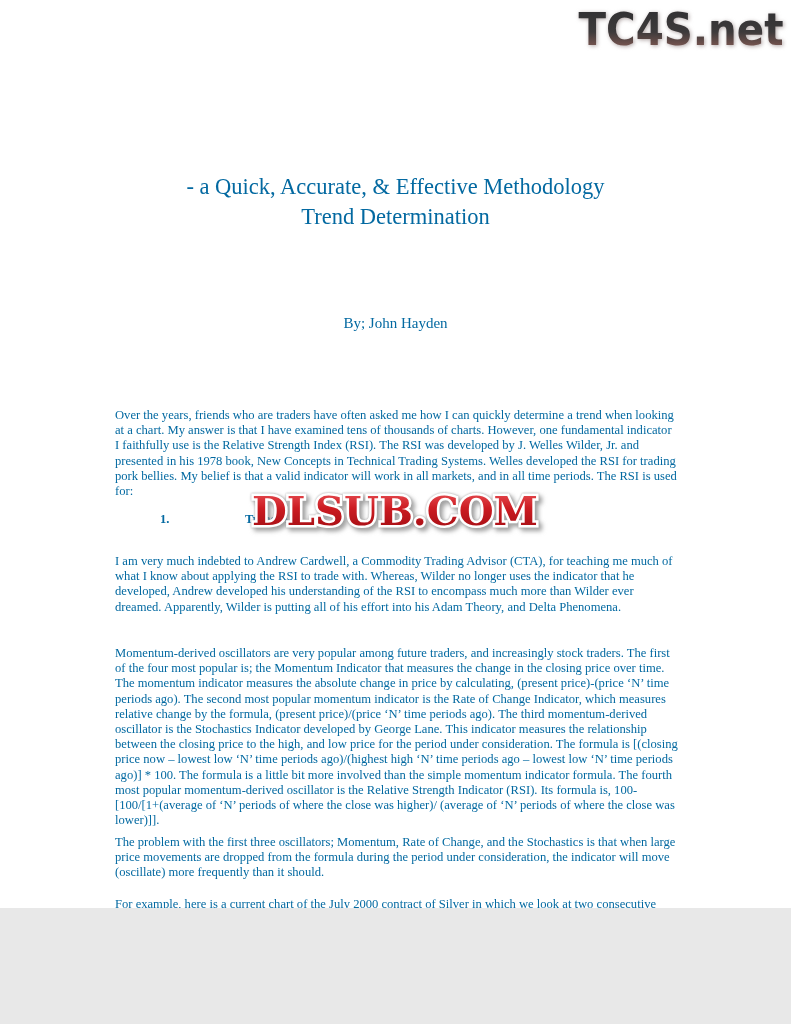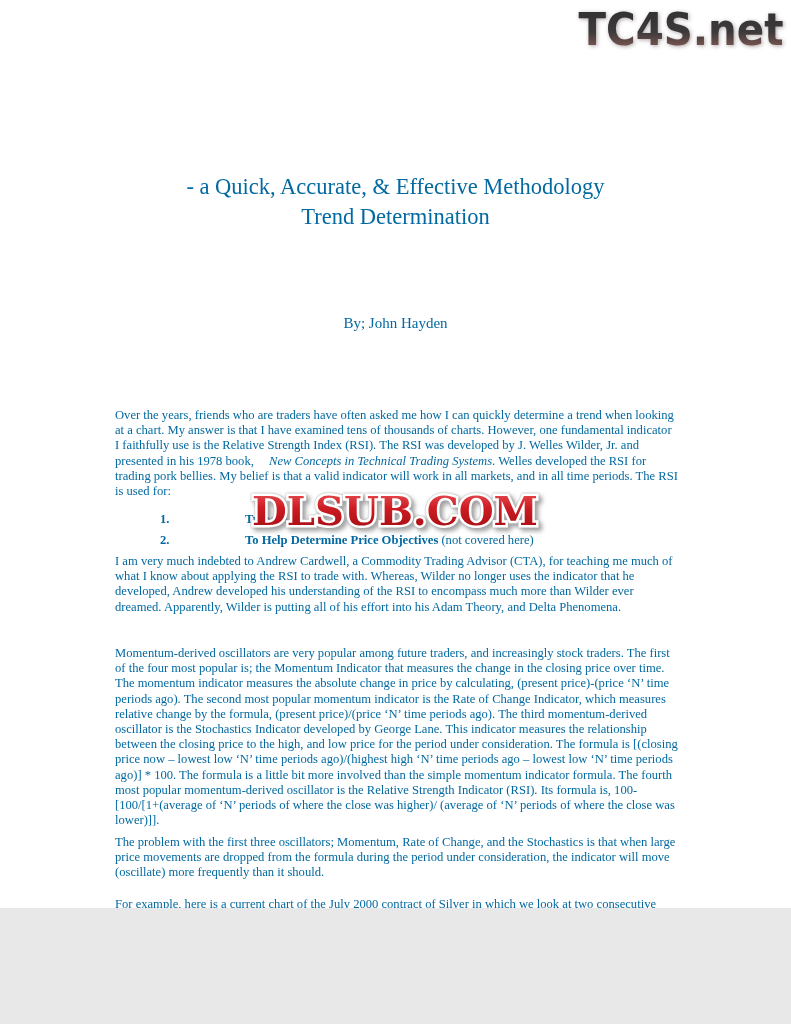--- a/index.html
+++ b/index.html
@@ -38,21 +38,21 @@
   .byline{position:absolute;top:303px;left:0;width:791px;text-align:center;font-size:15px;margin-top:12px;}
   .block{position:absolute;left:115px;width:563px;font-size:12.6px;line-height:15.2px;text-align:left;}
   .p1{top:408px;}
   .uses-list{top:509px;font-size:12.6px;line-height:21px;}
   .p2{top:554px;}
   .p3{top:646px;}
   .p4{top:835px;}
   .p5{top:897px;}
   .num{display:inline-block;margin-left:45px;width:85px;}
   .b{font-weight:bold;}
-  .i{font-style:italic;margin-left:12px;}
+  .i{}
   .u{}
   .pagenum{position:absolute;top:951px;left:664px;font-size:13px;}
 </style>
 </head>
 <body>
 
 <div class="page">
 
   <svg class="logo-top" width="215" height="52" viewBox="0 0 215 52">
     <defs>
@@ -69,21 +69,20 @@
     <div>- a Quick, Accurate, &amp; Effective Methodology</div>
     <div>Trend Determination</div>
   </div>
 
   <div class="byline">By; John Hayden</div>
 
   <div class="block p1"><span>Over the years, friends who are traders have often asked me how I can quickly determine a trend when looking at a chart. My answer is that I have examined tens of thousands of charts. However, one fundamental indicator I faithfully use is the Relative Strength Index (RSI). The RSI was developed by J. Welles Wilder, Jr. and presented in his 1978 book, </span><span class="i">New Concepts in Technical Trading Systems</span><span>. Welles developed the RSI for trading pork bellies. My belief is that a valid indicator will work in all markets, and in all time periods.  The RSI is used for:</span></div>
 
   <div class="block uses-list">
     <div><span class="num b">1.</span><span class="b">Trend A</span></div>
-    <div><span class="num b">2.</span><span class="b">To Help Determine Price Objectives</span><span> (not covered here)</span></div>
   </div>
 
   <svg class="watermark" width="300" height="48" viewBox="0 0 300 48">
     <defs>
       <linearGradient id="wmgrad" x1="0" y1="0" x2="0" y2="1">
         <stop offset="0%" stop-color="#ee5a5f"></stop>
         <stop offset="45%" stop-color="#cc1c22"></stop>
         <stop offset="100%" stop-color="#9e0c12"></stop>
       </linearGradient>
     </defs>

